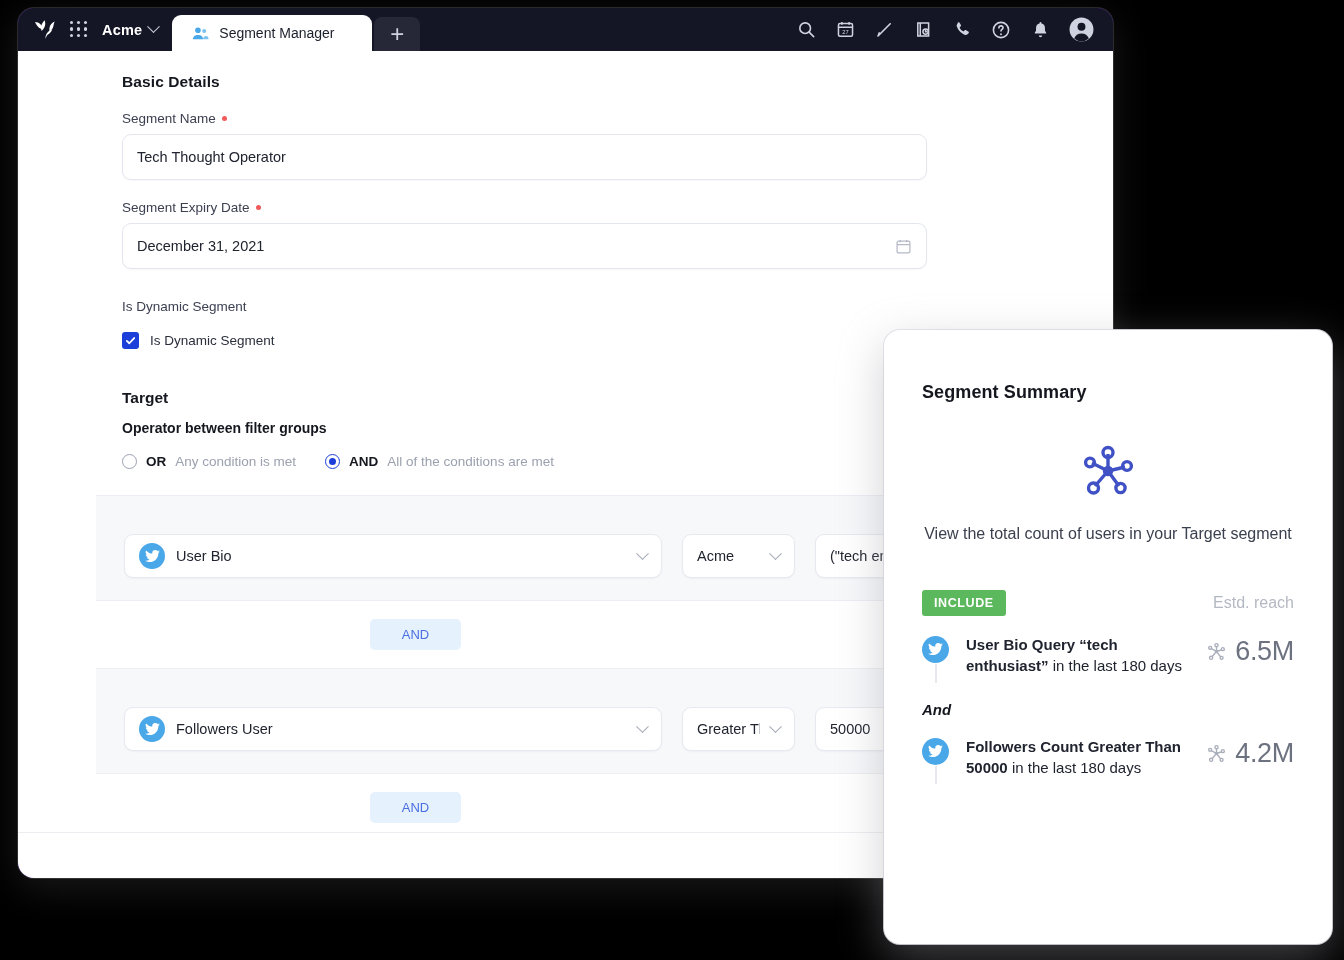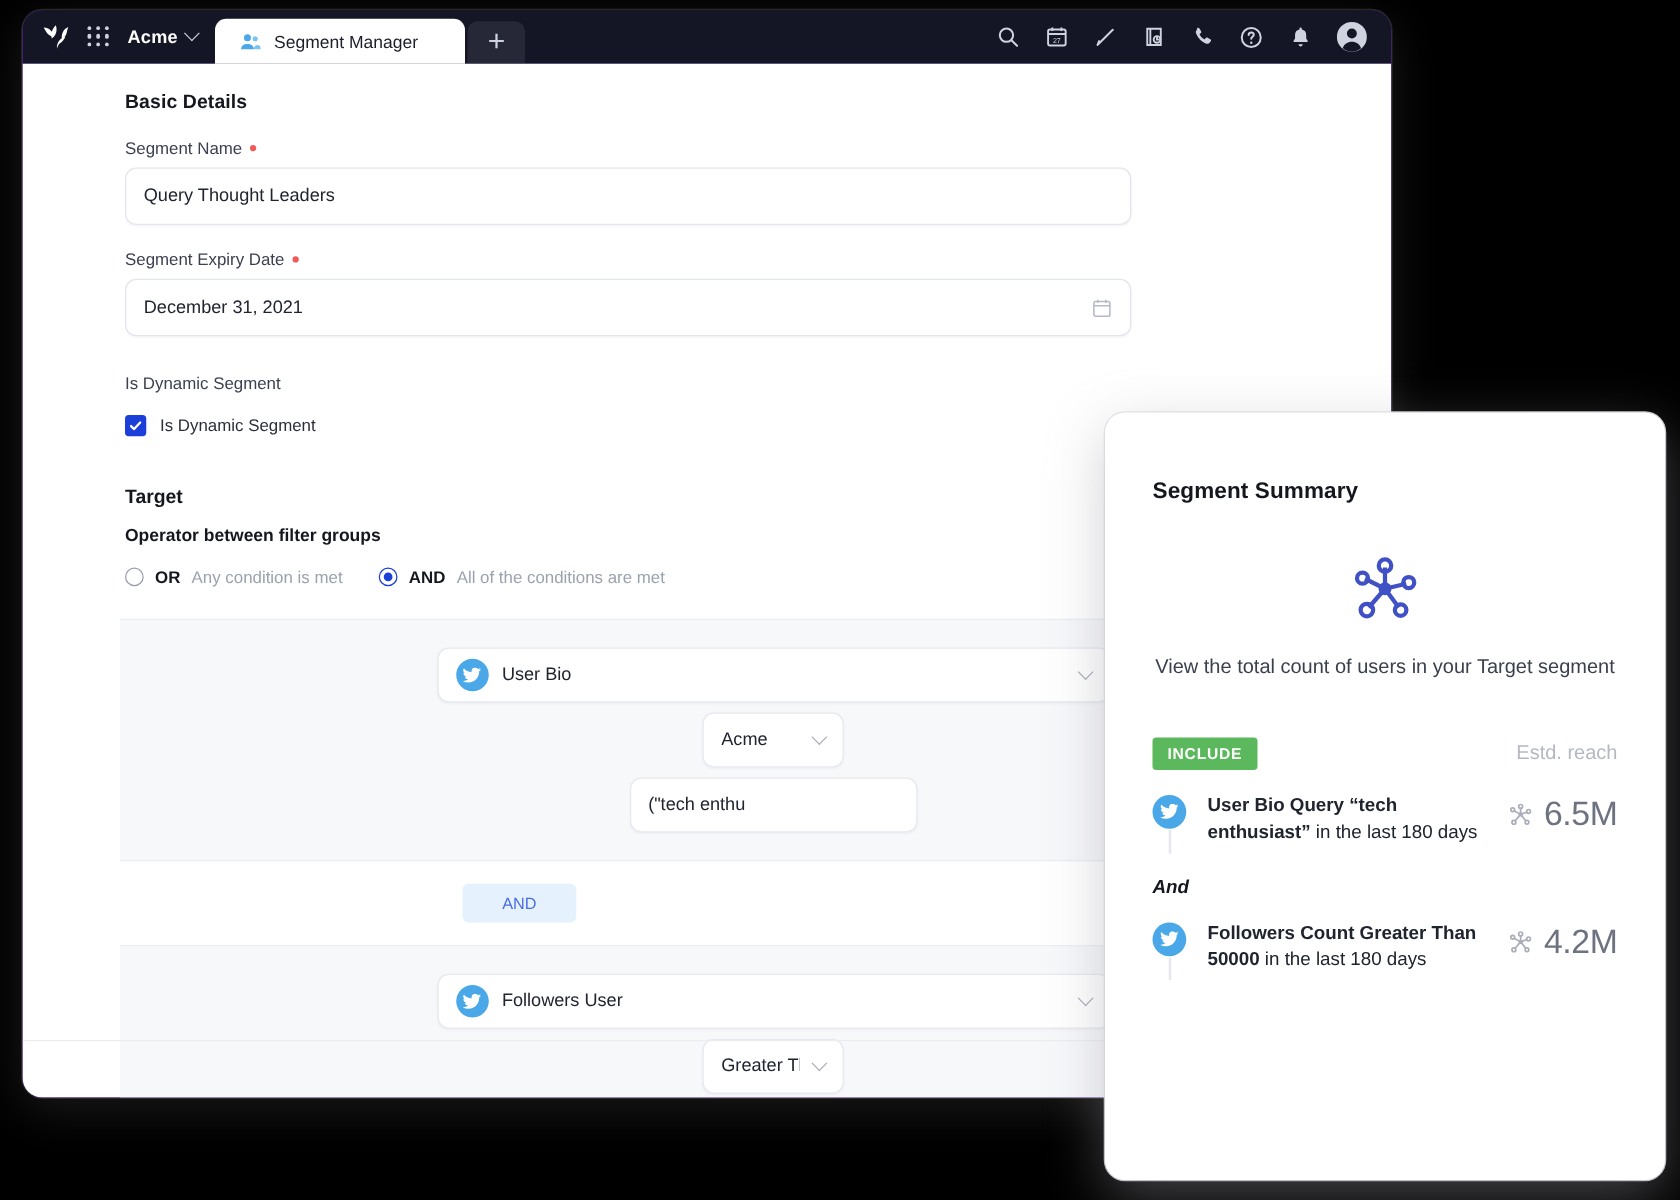--- a/index.html
+++ b/index.html
@@ -59,21 +59,21 @@
   }
   .tw-people { width: 17px; height: 15px; flex: none; }
 
   .topbar-actions { margin-left: auto; display: flex; align-items: center; gap: 17px; padding-right: 8px; }
   .tb-ico { width: 22px; height: 22px; color: #cfd3df; display:flex; align-items:center; justify-content:center; cursor: pointer;}
   .tb-ico svg { display:block; }
   .avatar-ico { width: 27px; height: 27px; color:#cfd3df; cursor:pointer;}
 
   
   .app-body { position: relative; height: 827px; background: #ffffff; padding: 22px 0 0 0; overflow: hidden; }
-  .pad { padding-left: 82px; padding-right: 40px; }
+  .pad { padding-left: 104px; padding-right: 40px; }
 
   .sec-title { font-size: 15.5px; font-weight: 700; color: #15171f; letter-spacing: .1px; }
   .field-label { font-size: 13.5px; color: #3c4152; margin-top: 20px; margin-bottom: 8px; display: flex; align-items: center; gap: 6px;}
   .req-dot { width: 5px; height: 5px; border-radius: 50%; background: #f05a5a; display:inline-block; }
 
   .text-input {
     width: 805px; height: 46px; border: 1px solid #e3e6ee; border-radius: 9px;
     background: #fff; display: flex; align-items: center; padding: 0 14px;
     font-size: 14.5px; color: #20242f;
     box-shadow: 0 1px 2px rgba(20,25,45,0.035);
@@ -100,25 +100,24 @@
   .radio.on::after { content:""; width:7px; height:7px; border-radius:50%; background:#1b3fd8; }
   .r-strong { font-weight: 700; color: #15171f; }
   .r-muted { color: #9ba1ae; margin-right: 20px; }
 
   
   .filter-zone { margin-top: 26px; }
   .filter-group {
     background: #f7f8fa;
     border-top: 1px solid #eceef3;
     border-bottom: 1px solid #eceef3;
-    padding: 22px 0 22px 0;
+    padding: 38px 0 22px 0;
     margin-left: 78px;
-    display: flex; align-items: center; gap: 8px;
+    display: flex; align-items: center; gap: 20px;
     padding-left: 28px;
-    flex-direction: column;
   }
   .fsel {
     height: 44px; border: 1px solid #e6e9f0; border-radius: 9px; background: #fff;
     display: flex; align-items: center; gap: 11px; padding: 0 14px;
     font-size: 14.5px; color: #20242f;
     box-shadow: 0 1px 2px rgba(20,25,45,0.04);
   }
   .fsel.attr { width: 538px; }
   .fsel.op { width: 113px; }
   .fsel.val { width: 230px; }
@@ -278,21 +277,21 @@
 
     <div class="app-body">
       <div class="pad">
         <div class="sec-title">Basic Details</div>
 
         <div class="field-label">
           <span>Segment Name</span>
           <i class="req-dot"></i>
         </div>
         <div class="text-input">
-          <span class="val">Query Thought Leaders</span>
+          <span class="val">Tech Thought Operator</span>
         </div>
 
         <div class="field-label">
           <span>Segment Expiry Date</span>
           <i class="req-dot"></i>
         </div>
         <div class="text-input">
           <span class="val">December 31, 2021</span>
           <span class="cal-ico">
             <svg width="17" height="17" viewBox="0 0 18 18" fill="none" stroke="currentColor" stroke-width="1.3">

